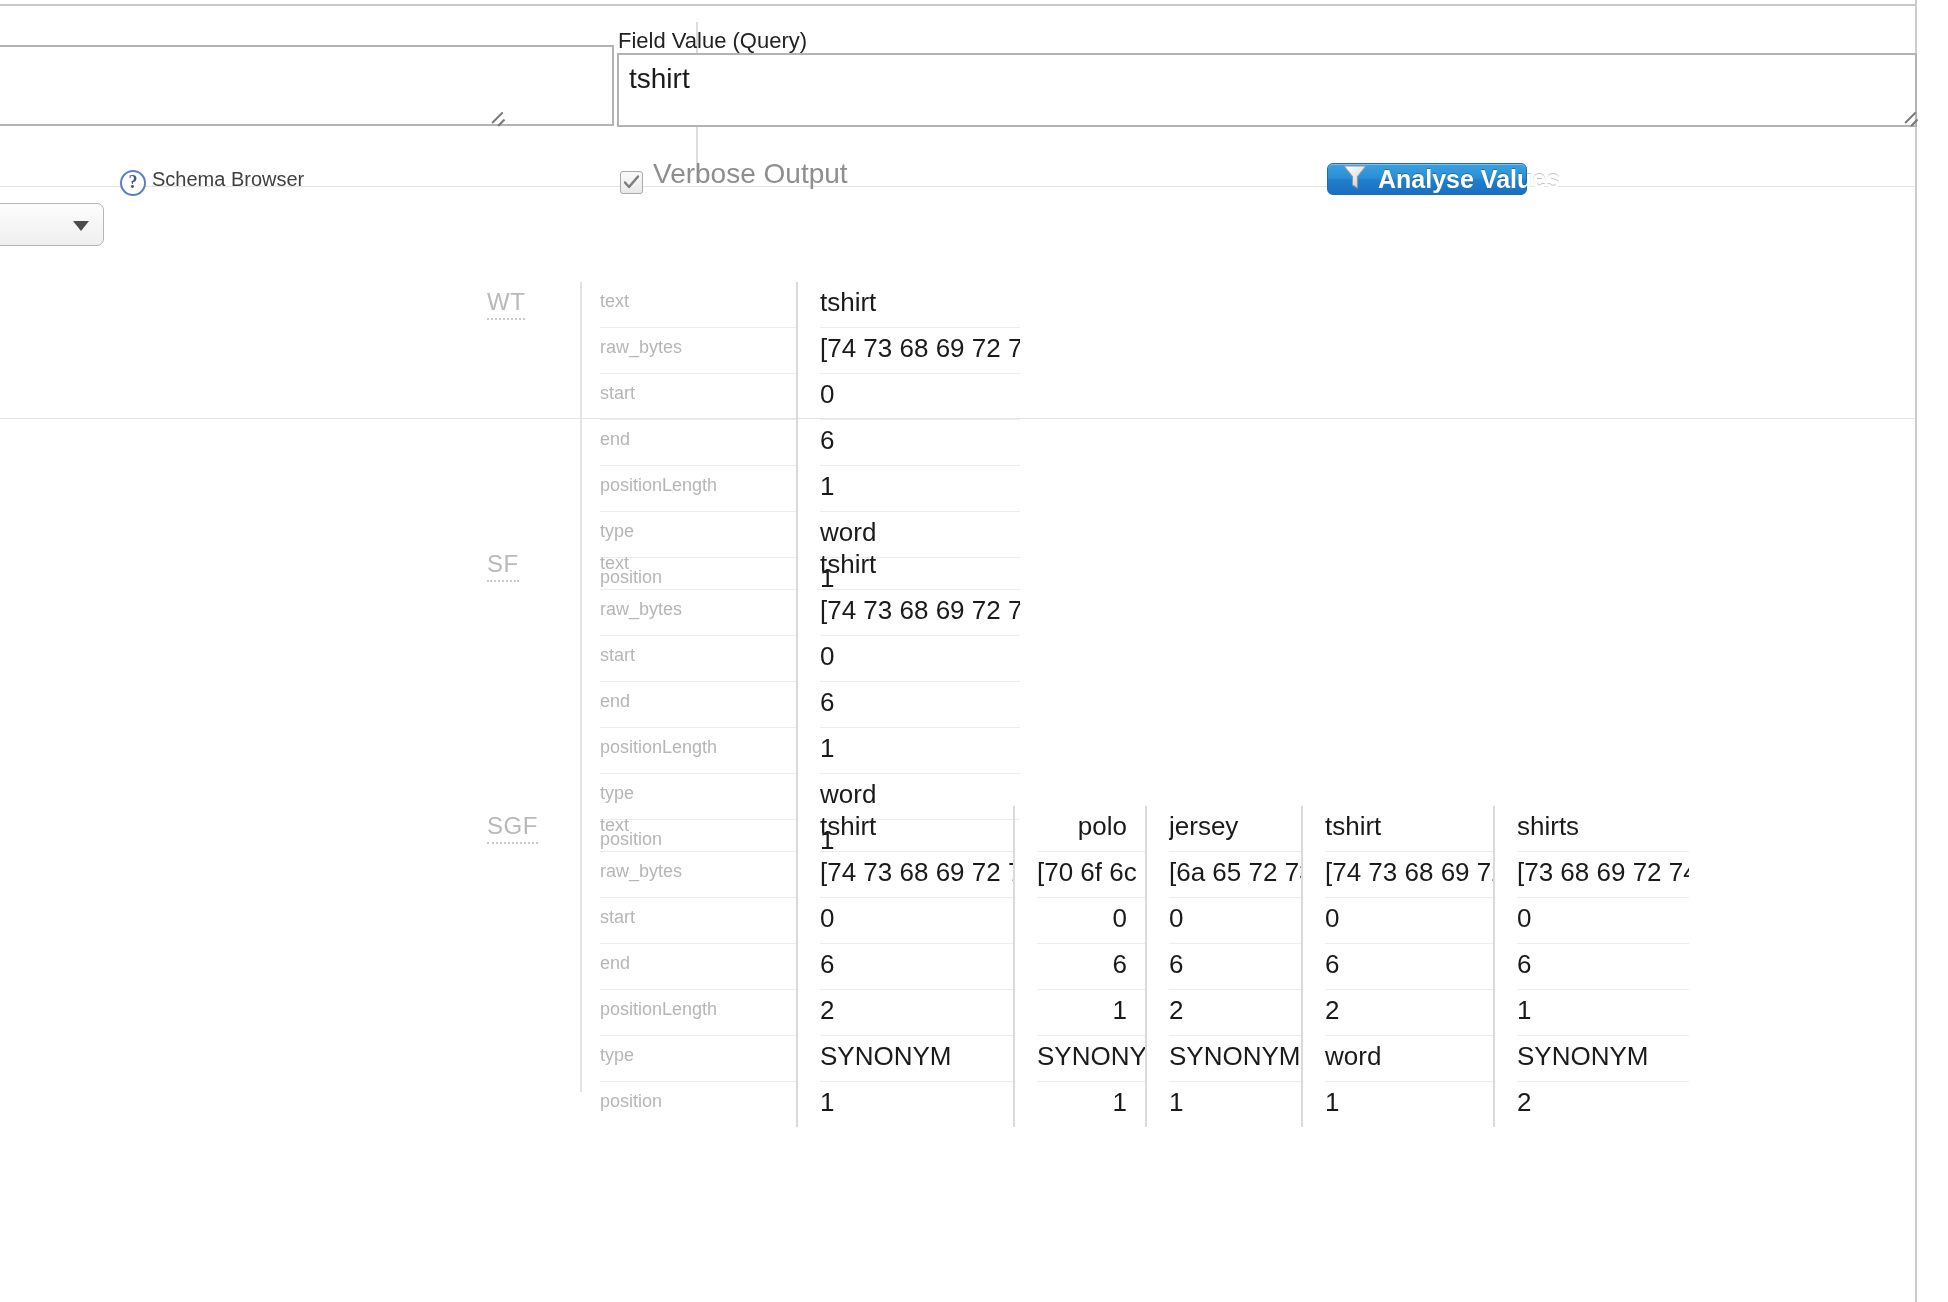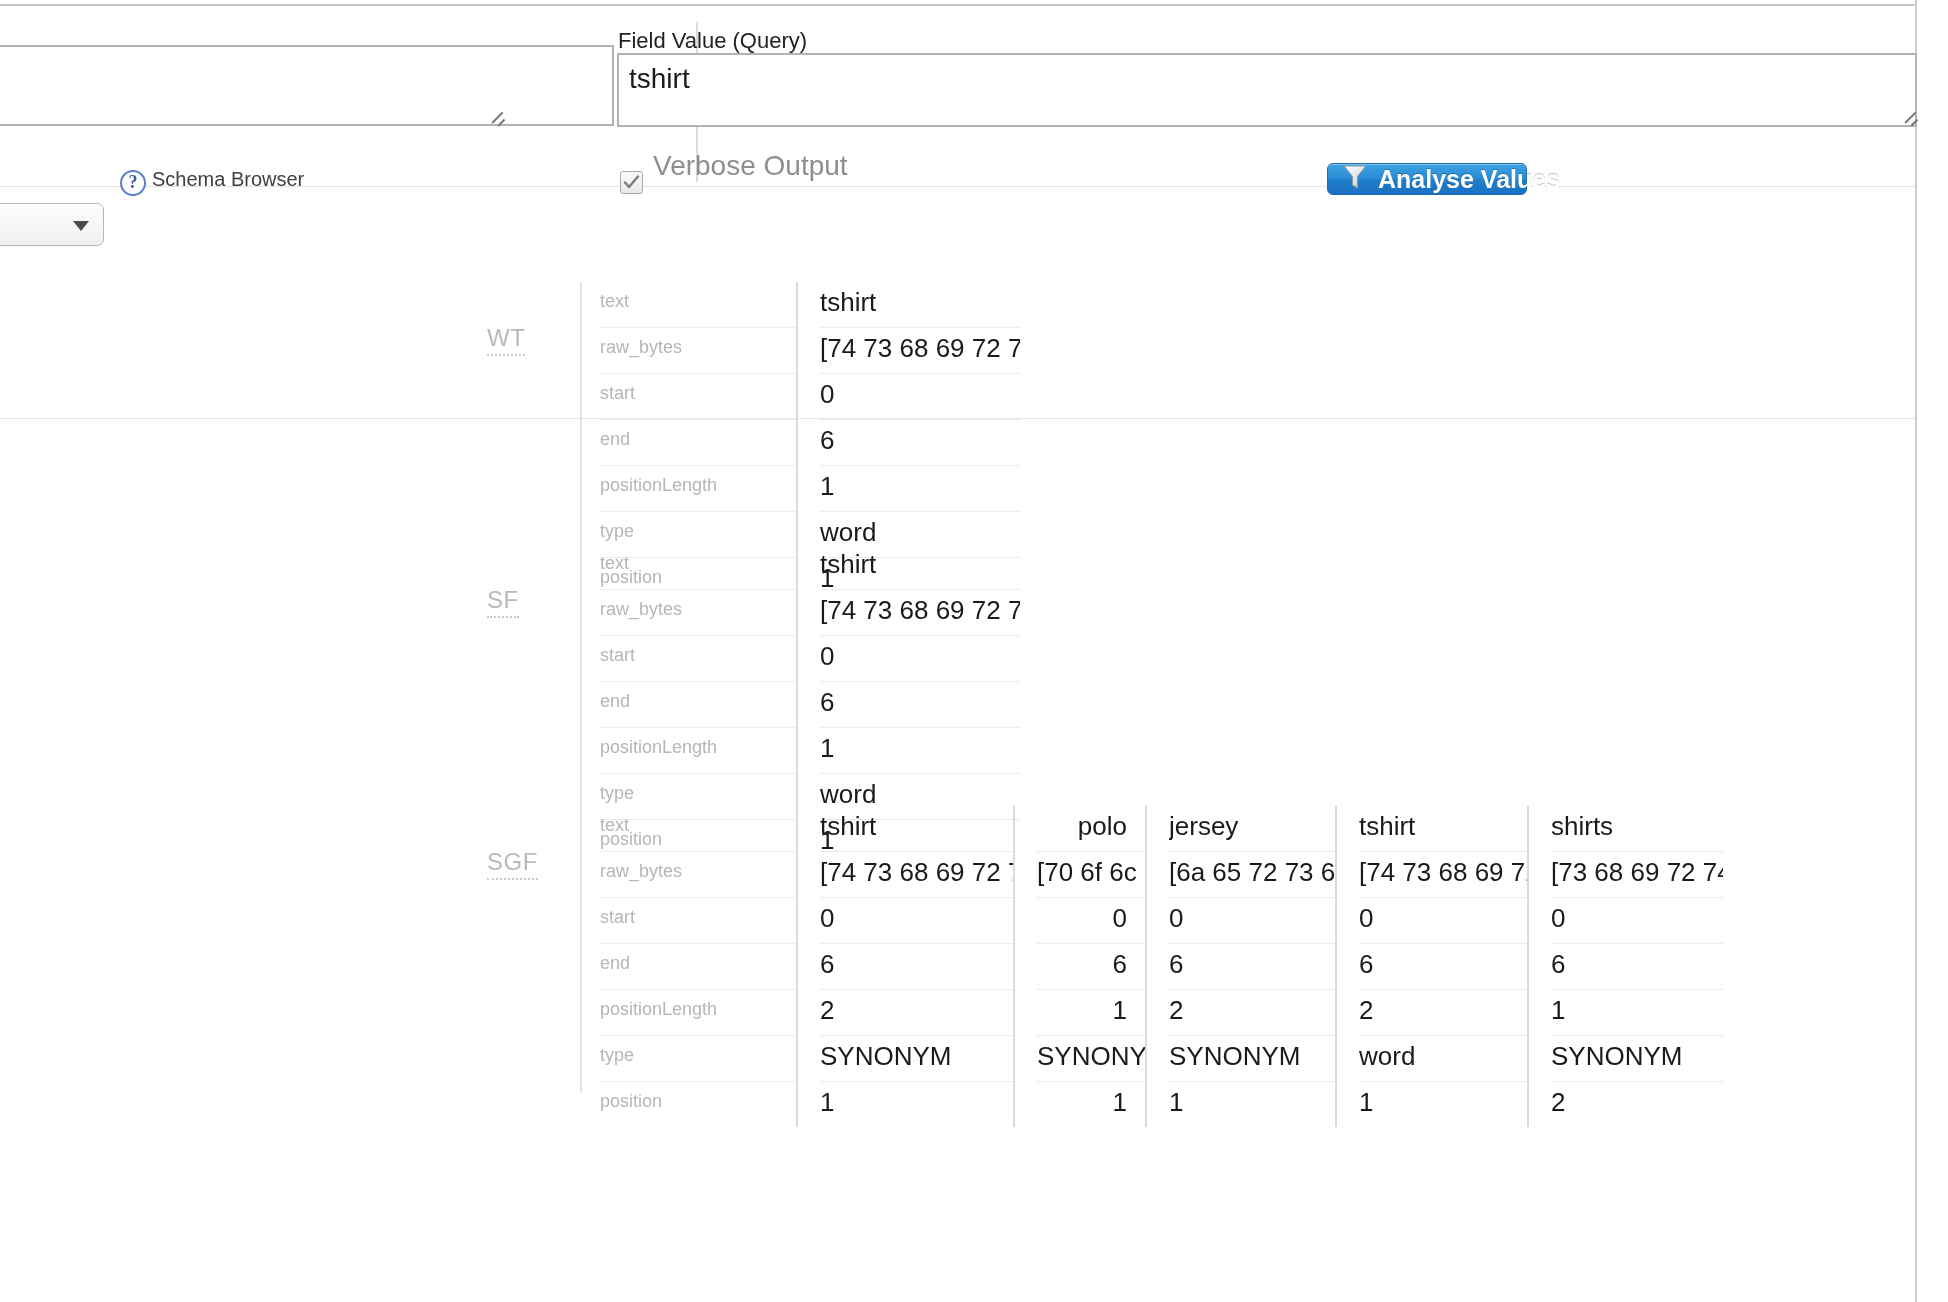--- a/index.html
+++ b/index.html
@@ -204,21 +204,21 @@
     height: 23px;
     border: 1px solid #a9a9a9;
     border-radius: 3px;
     background: linear-gradient(to bottom, #fafafa, #e9e9e9);
     box-sizing: border-box;
   }
   .verbose-check svg { display: block; }
   .verbose-label {
     position: absolute;
     left: 653px;
-    top: 150px;
+    top: 158px;
     font-size: 28px;
     color: #8e8e8e;
     white-space: nowrap;
   }
 
   .analyse-btn {
     position: absolute;
     left: 1327px;
     top: 163px;
     width: 200px;
@@ -259,21 +259,20 @@
   .stage-tag {
     position: absolute;
     left: 487px;
     top: 26px;
     font-size: 24px;
     color: #b9b9b9;
     letter-spacing: .5px;
     border-bottom: 2px dotted #c9c9c9;
     padding-bottom: 2px;
     white-space: nowrap;
-    margin-top: 36px;
   }
 
   .stage-sep-v {
     position: absolute;
     left: 580px;
     top: 20px;
     width: 2px;
     height: 286px;
     background: #e3e3e3;
   }
@@ -320,21 +319,21 @@
     overflow: hidden;
     padding-right: 18px;
   }
   .value-cell:last-child { border-bottom: none; }
 
   
   .blk-wt  .token-col { width: 224px; }
   .blk-sf  .token-col { width: 224px; }
   .blk-sgf .token-col:nth-child(1) { width: 217px; }
   .blk-sgf .token-col:nth-child(2) { width: 132px; text-align: right; }
-  .blk-sgf .token-col:nth-child(3) { width: 190px; }
+  .blk-sgf .token-col:nth-child(3) { width: 156px; }
   .blk-sgf .token-col:nth-child(4) { width: 192px; }
   .blk-sgf .token-col:nth-child(5) { width: 196px; }
 </style>
 </head>
 <body>
 
 <div class="top-rule"></div>
 <div class="page-right-border"></div>
 
 <div class="form-region">

